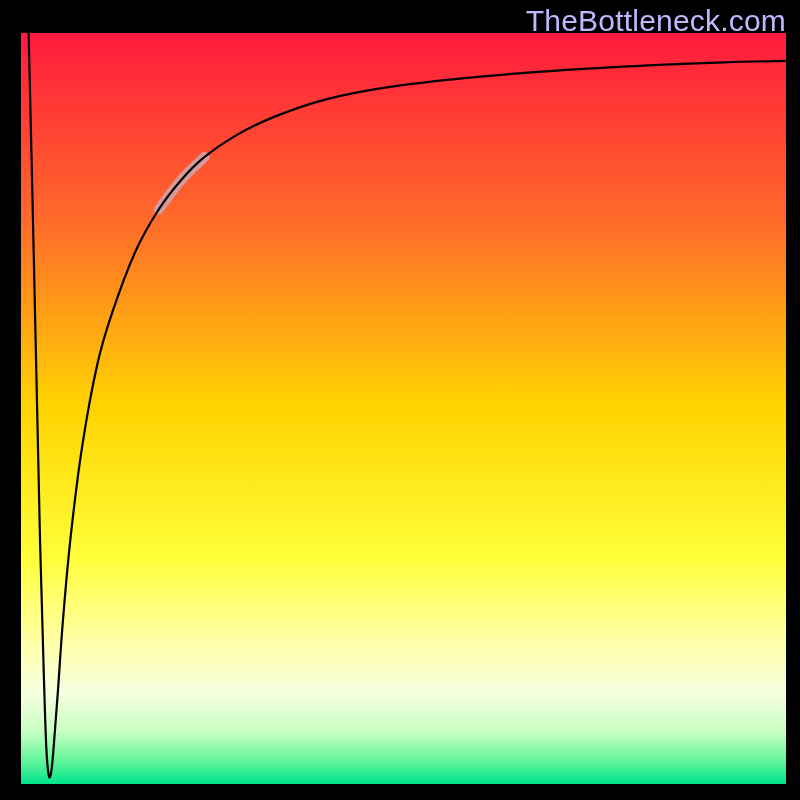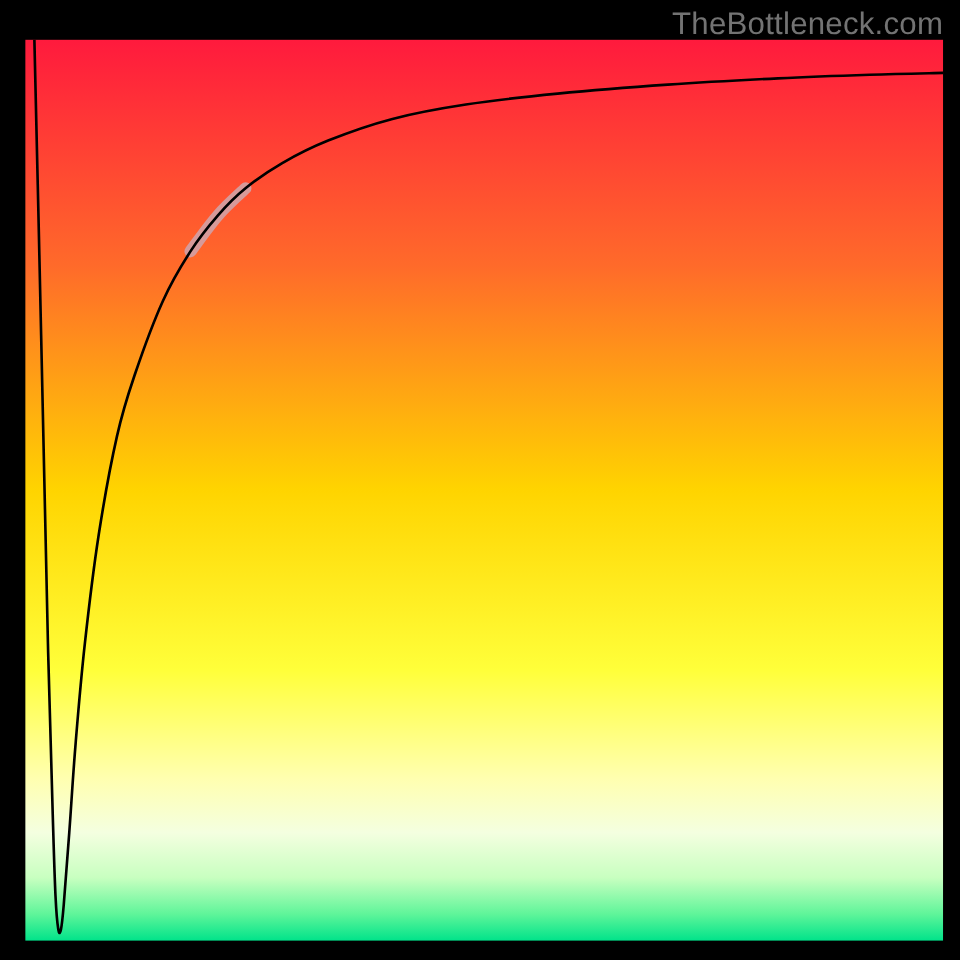--- a/index.html
+++ b/index.html
@@ -14,22 +14,22 @@
   .frame {
     position: relative;
     width: 800px;
     height: 800px;
     background: #000;
   }
   .watermark {
     position: absolute;
     top: 4px;
     right: 14px;
-    font-size: 26px;
-    color: #737373;
+    font-size: 30px;
+    color: #c4b5fd;
     font-weight: 400;
     letter-spacing: 0.2px;
   }
   .plot-wrap {
     position: absolute;
     left: 21px;
     top: 33px;
     width: 765px;
     height: 751px;
   }

